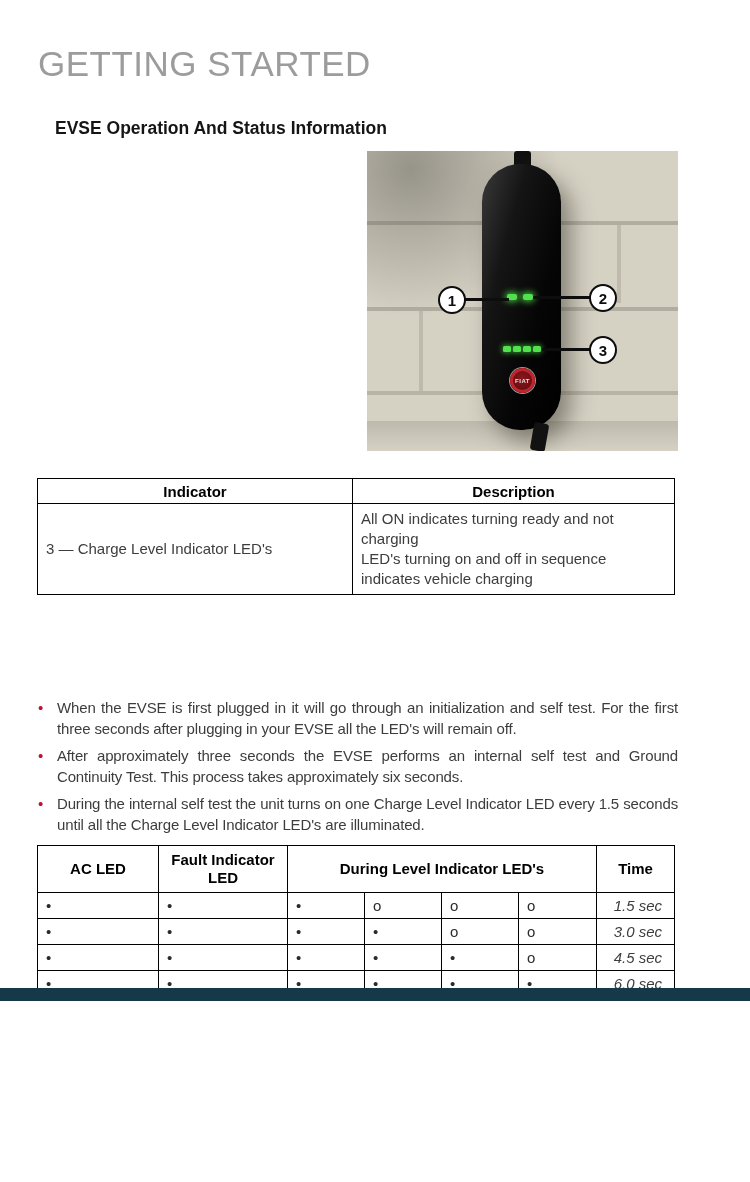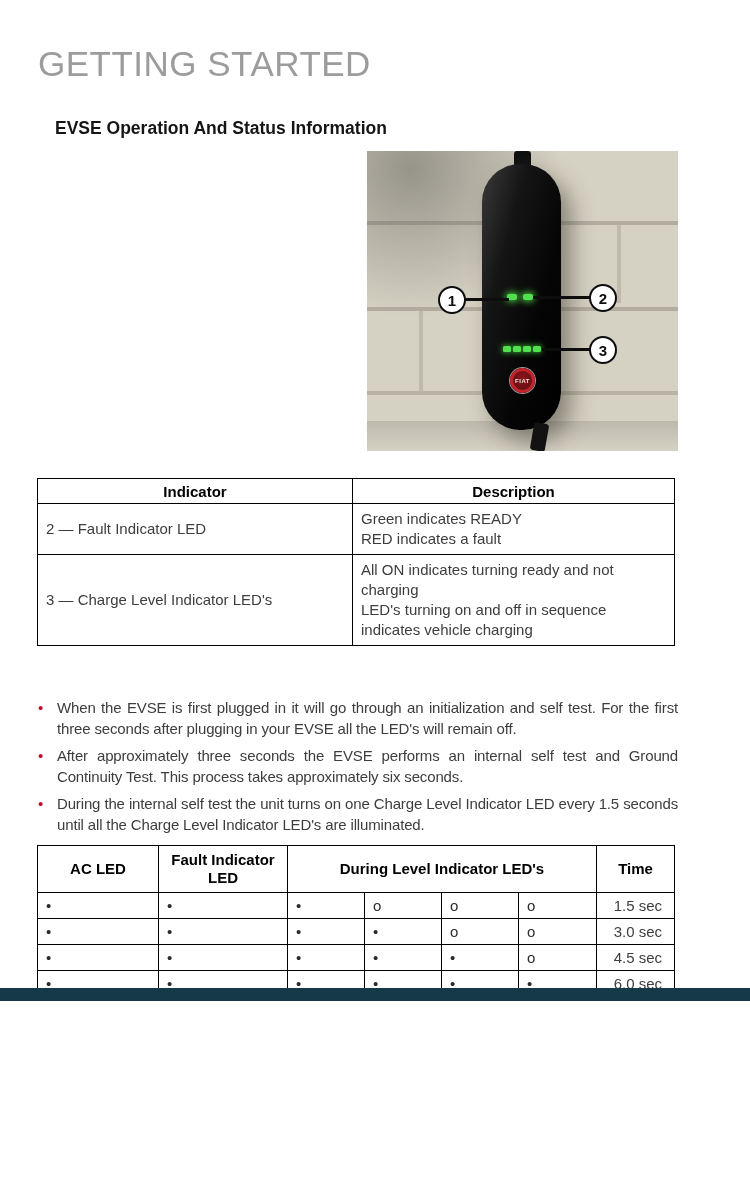--- a/index.html
+++ b/index.html
@@ -58,21 +58,21 @@
   .tbl{position:absolute;border-collapse:collapse;table-layout:fixed;}
   .tbl th,.tbl td{border:1px solid #000;font-size:15px;vertical-align:middle;}
   .tbl th{font-weight:700;color:#000;text-align:center;}
   .tbl td{color:#3d3d3d;}
   .t1{top:478px;left:37px;width:638px;}
   .t1 th{padding:2px 8px;height:20px;}
   .t1 td{padding:5px 8px;line-height:20px;}
   .t2{top:845px;left:37px;width:638px;}
   .t2 th{padding:3px 8px;height:40px;line-height:18px;}
   .t2 td{padding:2px 8px;height:21px;line-height:18px;color:#2b2b2b;}
-  .t2 td.time{text-align:right;padding-right:12px;color:#3d3d3d;}
+  .t2 td.time{text-align:right;padding-right:12px;color:#3d3d3d;font-style:italic;}
 
   
   .notes{position:absolute;top:697px;left:38px;width:640px;margin:0;padding:0;list-style:none;}
   .notes li{display:flex;margin-bottom:6px;font-size:15px;line-height:21px;
             color:#3d3d3d;letter-spacing:-.15px;}
   .notes .dot{color:#c01030;flex:0 0 19px;}
   .notes .txt{flex:1;text-align:justify;}
 
   .page-number{position:absolute;left:38px;top:1114px;font-size:17px;color:#a21caf;}
   .footer-bar{position:absolute;left:0;bottom:17px;width:100%;height:13px;background:#16394a;}
@@ -120,27 +120,20 @@
         <col style="width:315px">
         <col>
       </colgroup>
     <thead>
       <tr>
         <th>Indicator</th>
         <th>Description</th>
       </tr>
     </thead>
     <tbody>
-      <tr>
-        <td>2 — Fault Indicator LED</td>
-        <td>
-          <div>Green indicates READY</div>
-          <div>RED indicates a fault</div>
-        </td>
-      </tr>
       <tr>
         <td>3 — Charge Level Indicator LED's</td>
         <td>
           <div>All ON indicates turning ready and not charging</div>
           <div>LED's turning on and off in sequence indicates vehicle charging</div>
         </td>
       </tr>
     </tbody>
   </table>
 

